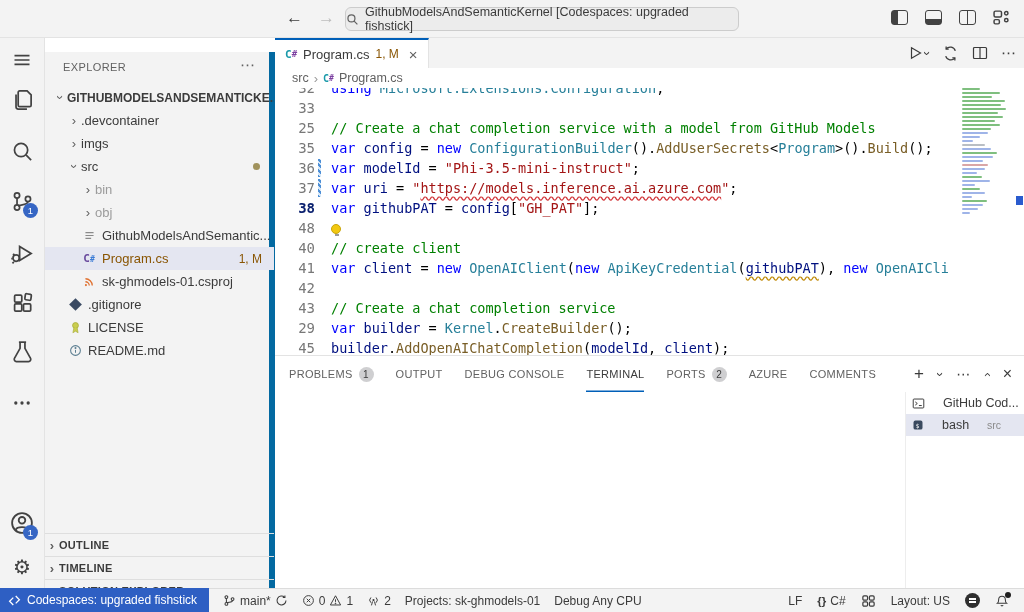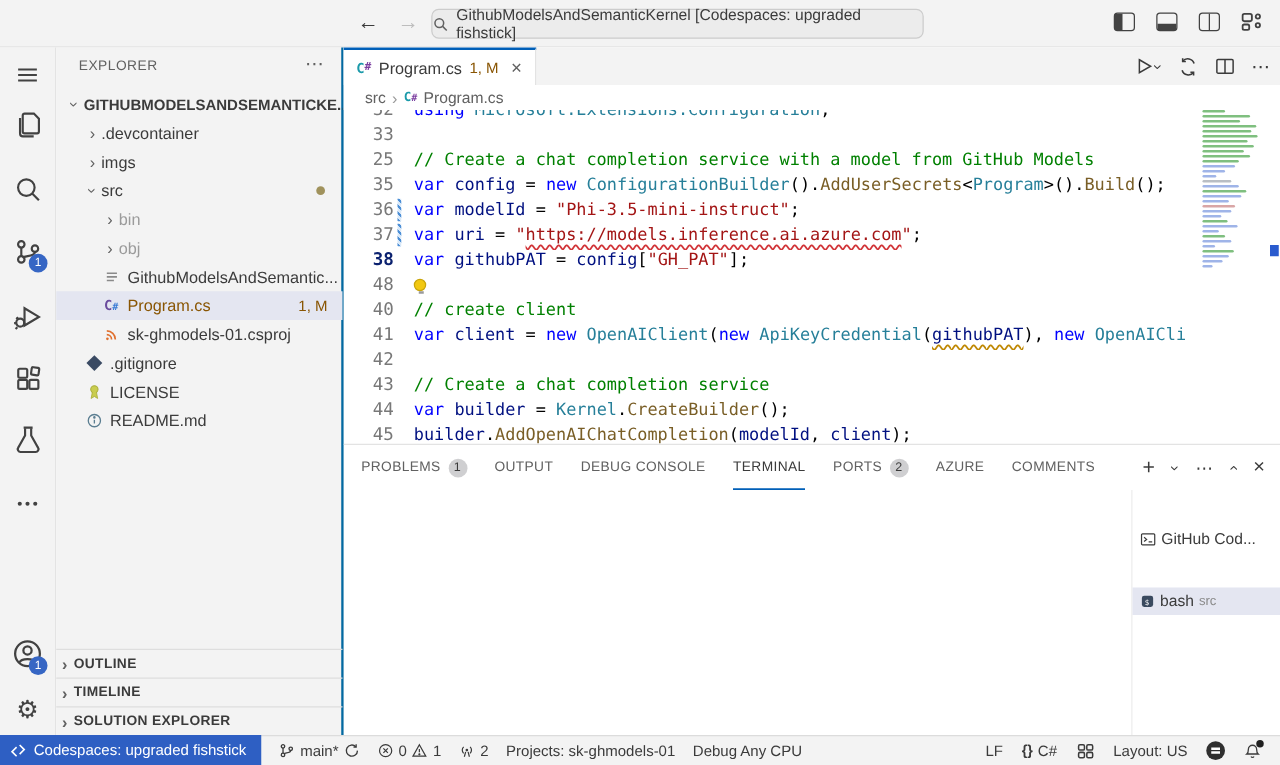--- a/index.html
+++ b/index.html
@@ -20,21 +20,21 @@
   .wicon-panel::before { content:""; position:absolute; left:0; bottom:0; width:100%; height:5px; background:#424242; }
   .wicon-sbright::before { content:""; position:absolute; left:7px; top:0; width:1.4px; height:100%; background:#424242; }
   .wicon-layout { border:none; }
 
   
   .activitybar { position:absolute; left:0; top:38px; width:45px; height:550px; background:#f3f3f3; border-right:1px solid #e3e3e3; }
   .abar-item { position:absolute; left:0; width:44px; height:34px; display:flex; align-items:center; justify-content:center; color:#424242; }
   .abar-badge { position:absolute; right:6px; bottom:0; min-width:15px; height:15px; border-radius:50%; background:var(--badge); color:#fff; font-size:9.5px; display:flex; align-items:center; justify-content:center; }
 
   
-  .sidebar { position:absolute; left:45px; top:38px; width:230px; height:550px; background:#f3f3f3; border-right:2px solid #0369a1; }
+  .sidebar { position:absolute; left:45px; top:52px; width:230px; height:550px; background:#f3f3f3; border-right:6px solid #0369a1; }
   .sb-header { position:absolute; left:18px; top:9px; font-size:11px; color:#616161; letter-spacing:.4px; }
   .sb-more { position:absolute; right:14px; top:4px; font-size:15px; color:#616161; }
   .tree { position:absolute; left:0; top:34px; width:229px; }
   .trow { height:23px; display:flex; align-items:center; font-size:13px; color:#3b3b3b; position:relative; cursor:default; white-space:nowrap; overflow:hidden; }
   .trow.sel { background:var(--sel); }
   .chev { font-size:13px; color:#616161; width:14px; display:inline-block; text-align:center; flex:none; }
   .chev.open { transform:rotate(90deg); }
   .ficon { width:16px; margin-right:5px; flex:none; display:inline-flex; justify-content:center; }
   .tlab { }
   .tlab.boldlab { font-weight:bold; font-size:12px; }
@@ -84,21 +84,21 @@
   .panel-actions { position:absolute; right:12px; top:0; height:36px; display:flex; align-items:center; gap:14px; color:#3b3b3b; font-size:14px; }
   .chevtxt { display:inline-block; font-size:13px; color:#3b3b3b; }
   .rot90 { transform:rotate(90deg); } .rotm90 { transform:rotate(-90deg); }
 
   .term-content { position:absolute; left:0; top:36px; right:120px; bottom:0; }
   .term-line { position:absolute; left:26px; top:17px; font-family:"DejaVu Sans Mono", monospace; font-size:13px; white-space:pre; }
   .t-user{color:#3f9b3f}.t-arrow{color:#3b3b3b}.t-path{color:#0d47a1;font-weight:bold}.t-branch{color:#a31515}.t-dollar{color:#3b3b3b}
   .t-cursor { display:inline-block; width:8px; height:15px; background:#2a5bce; vertical-align:-2px; }
   .term-deco { position:absolute; left:10px; top:20px; width:9px; height:9px; border:1.3px solid #949494; border-radius:50%; }
   .term-list { position:absolute; right:0; top:36px; width:119px; bottom:0; border-left:1px solid #ededed; }
-  .term-row { height:22px; display:flex; align-items:center; gap:4px; padding-left:6px; font-size:12.5px; color:#3b3b3b; white-space:nowrap; overflow:hidden;margin-top:28px; }
+  .term-row { height:22px; display:flex; align-items:center; gap:18px; padding-left:6px; font-size:12.5px; color:#3b3b3b; white-space:nowrap; overflow:hidden; }
   .term-row.sel { background:var(--sel); }
   .term-sub { font-size:10.5px; color:#8a8a8a; }
 
   
   .statusbar { position:absolute; left:0; top:588px; width:1024px; height:24px; background:#f3f3f3; border-top:1px solid #dcdcdc; display:flex; align-items:center; font-size:12px; color:#3b3b3b; }
   .sb-remote { height:24px; background:var(--remote); color:#fff; display:flex; align-items:center; gap:6px; padding:0 12px 0 8px; margin-top:-1px; }
   .sbitem { display:flex; align-items:center; gap:4px; margin-left:14px; }
   .sb-right { margin-left:auto; display:flex; align-items:center; }
   .sb-right .sbitem { margin-left:0; margin-right:15px; }
   .darkcircle { width:15px; height:15px; border-radius:50%; background:#2f2f2f; display:flex; align-items:center; justify-content:center; }
@@ -344,21 +344,21 @@
         <div class="cline"><span class="lnum">25</span><span class="gut"></span><span class="ctext"><span class="tk-com">// Create a chat completion service with a model from GitHub Models</span></span></div>
         <div class="cline"><span class="lnum">35</span><span class="gut"></span><span class="ctext"><span class="tk-kw">var</span><span class="tk-pln"> </span><span class="tk-var">config</span><span class="tk-pln"> = </span><span class="tk-kw">new</span><span class="tk-pln"> </span><span class="tk-type">ConfigurationBuilder</span><span class="tk-pln">().</span><span class="tk-fn">AddUserSecrets</span><span class="tk-pln">&lt;</span><span class="tk-type">Program</span><span class="tk-pln">&gt;().</span><span class="tk-fn">Build</span><span class="tk-pln">();</span></span></div>
         <div class="cline"><span class="lnum">36</span><span class="gut mod"></span><span class="ctext"><span class="tk-kw">var</span><span class="tk-pln"> </span><span class="tk-var">modelId</span><span class="tk-pln"> = </span><span class="tk-str">"Phi-3.5-mini-instruct"</span><span class="tk-pln">;</span></span></div>
         <div class="cline"><span class="lnum">37</span><span class="gut mod"></span><span class="ctext"><span class="tk-kw">var</span><span class="tk-pln"> </span><span class="tk-var">uri</span><span class="tk-pln"> = </span><span class="tk-str">"</span><span class="tk-str-u">https://models.inference.ai.azure.com</span><span class="tk-str">"</span><span class="tk-pln">;</span></span></div>
         <div class="cline"><span class="lnum cur">38</span><span class="gut"></span><span class="ctext"><span class="tk-kw">var</span><span class="tk-pln"> </span><span class="tk-var">githubPAT</span><span class="tk-pln"> = </span><span class="tk-var">config</span><span class="tk-pln">[</span><span class="tk-str">"GH_PAT"</span><span class="tk-pln">];</span></span></div>
         <div class="cline"><span class="lnum">48</span><span class="gut"></span><span class="ctext"><span class="bulb"></span></span></div>
         <div class="cline"><span class="lnum">40</span><span class="gut"></span><span class="ctext"><span class="tk-com">// create client</span></span></div>
         <div class="cline"><span class="lnum">41</span><span class="gut"></span><span class="ctext"><span class="tk-kw">var</span><span class="tk-pln"> </span><span class="tk-var">client</span><span class="tk-pln"> = </span><span class="tk-kw">new</span><span class="tk-pln"> </span><span class="tk-type">OpenAIClient</span><span class="tk-pln">(</span><span class="tk-kw">new</span><span class="tk-pln"> </span><span class="tk-type">ApiKeyCredential</span><span class="tk-pln">(</span><span class="tk-var-w">githubPAT</span><span class="tk-pln">), </span><span class="tk-kw">new</span><span class="tk-pln"> </span><span class="tk-type">OpenAICli</span></span></div>
         <div class="cline"><span class="lnum">42</span><span class="gut"></span><span class="ctext"></span></div>
         <div class="cline"><span class="lnum">43</span><span class="gut"></span><span class="ctext"><span class="tk-com">// Create a chat completion service</span></span></div>
-        <div class="cline"><span class="lnum">44</span><span class="gut"></span><span class="ctext"><span class="tk-kw">var</span><span class="tk-pln"> </span><span class="tk-var">builder</span><span class="tk-pln"> = </span><span class="tk-type">Kernel</span><span class="tk-pln">.</span><span class="tk-fn">CreateBuilder</span><span class="tk-pln">();</span></span></div>
+        <div class="cline"><span class="lnum">29</span><span class="gut"></span><span class="ctext"><span class="tk-kw">var</span><span class="tk-pln"> </span><span class="tk-var">builder</span><span class="tk-pln"> = </span><span class="tk-type">Kernel</span><span class="tk-pln">.</span><span class="tk-fn">CreateBuilder</span><span class="tk-pln">();</span></span></div>
         <div class="cline"><span class="lnum">45</span><span class="gut"></span><span class="ctext"><span class="tk-var">builder</span><span class="tk-pln">.</span><span class="tk-fn">AddOpenAIChatCompletion</span><span class="tk-pln">(</span><span class="tk-var">modelId</span><span class="tk-pln">, </span><span class="tk-var">client</span><span class="tk-pln">);</span></span></div>
       </div>
   </div>
   <div class="minimap" id="minimap">
       <div class="mrow m-g" style="width: 35%;"></div>
       <div class="mrow m-g" style="width: 75%;"></div>
       <div class="mrow m-g" style="width: 60%;"></div>
       <div class="mrow m-g" style="width: 85%;"></div>
       <div class="mrow m-g" style="width: 78%;"></div>
       <div class="mrow m-g" style="width: 88%;"></div>

